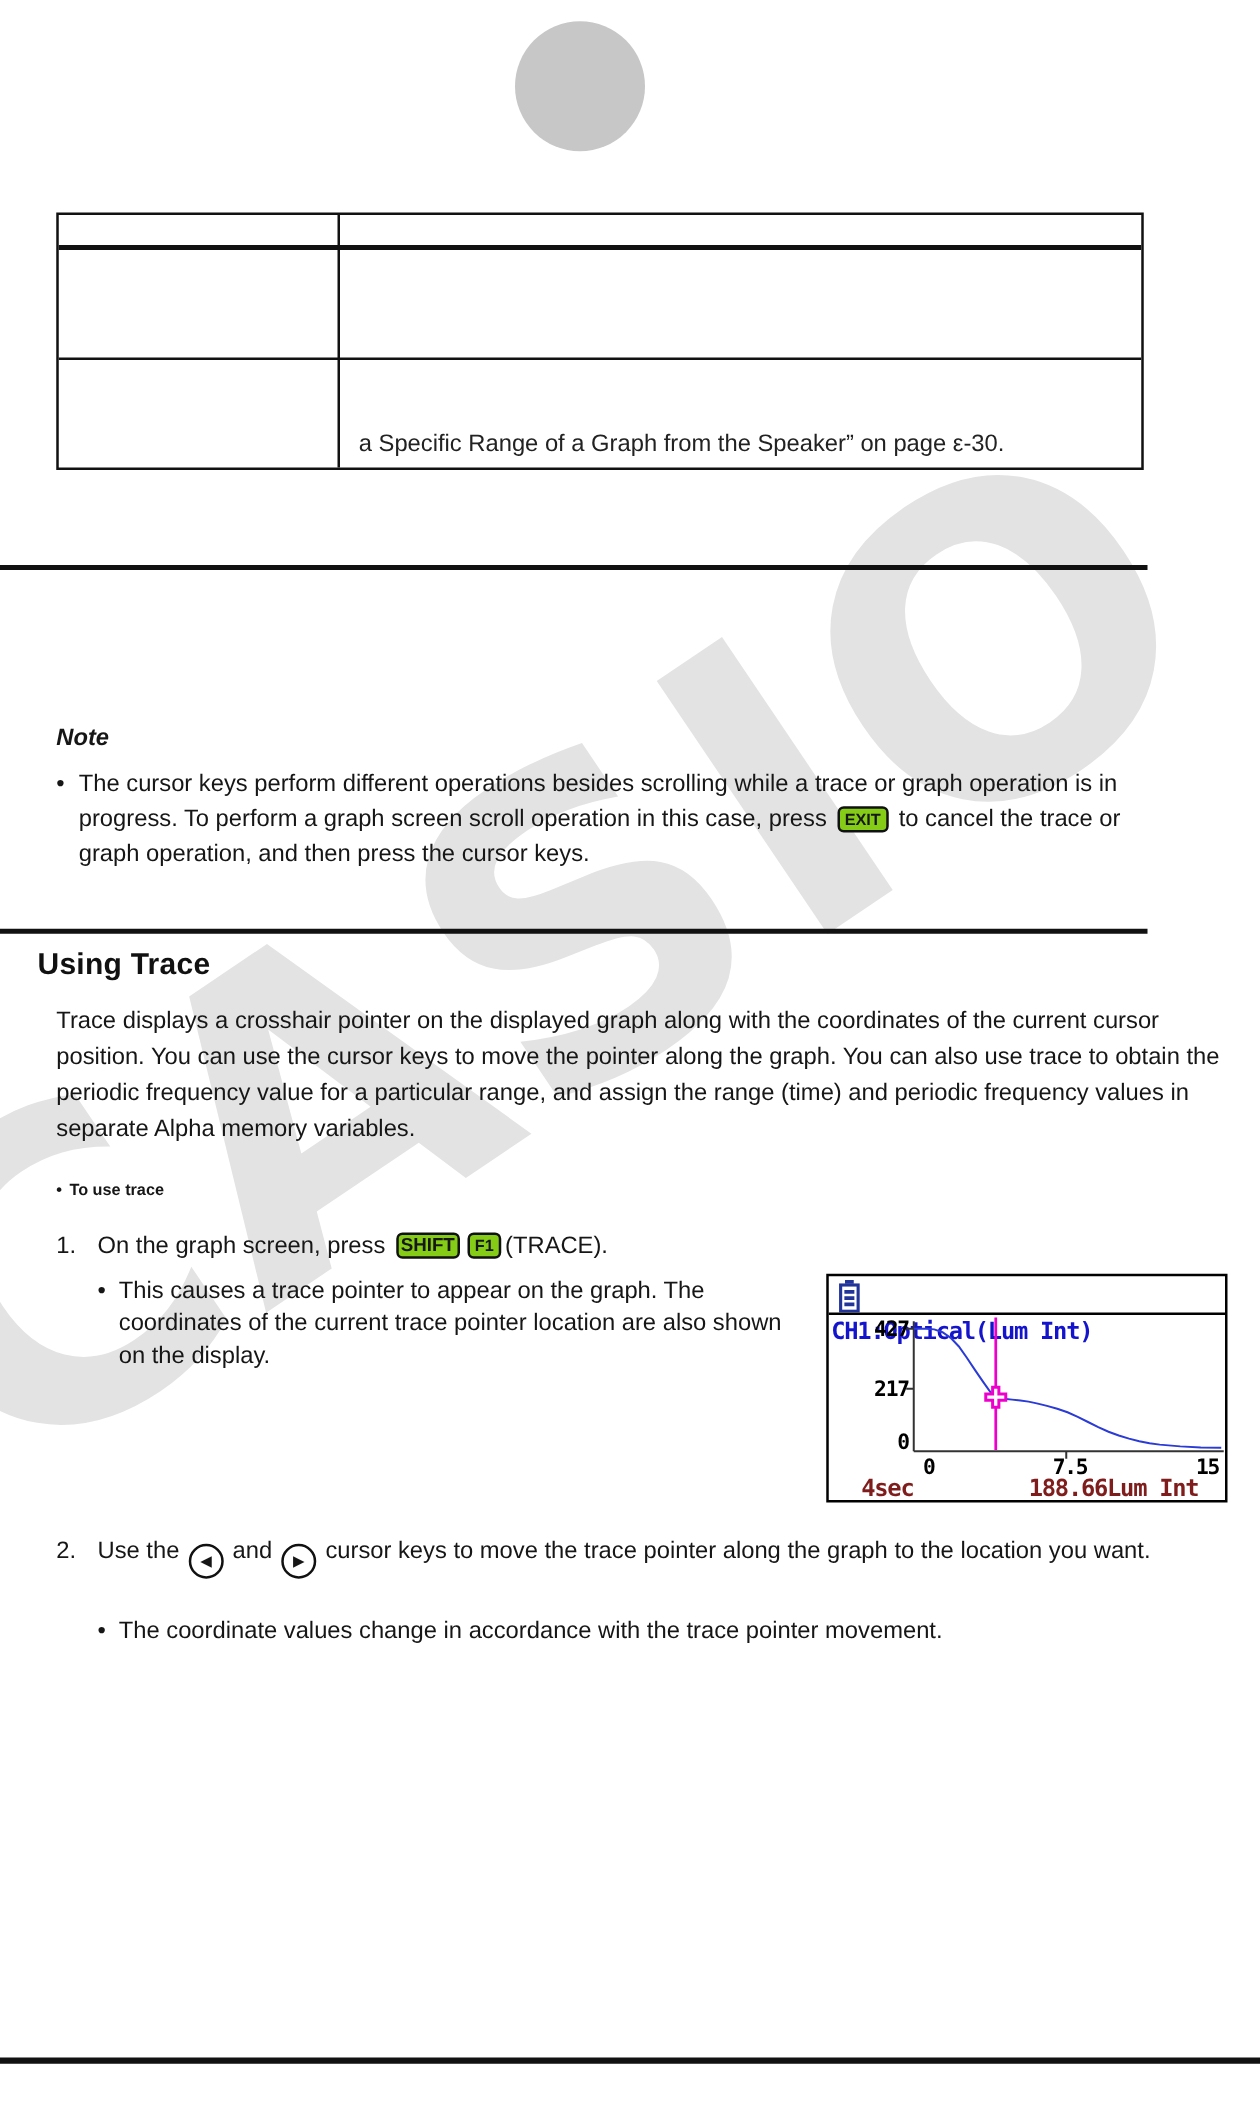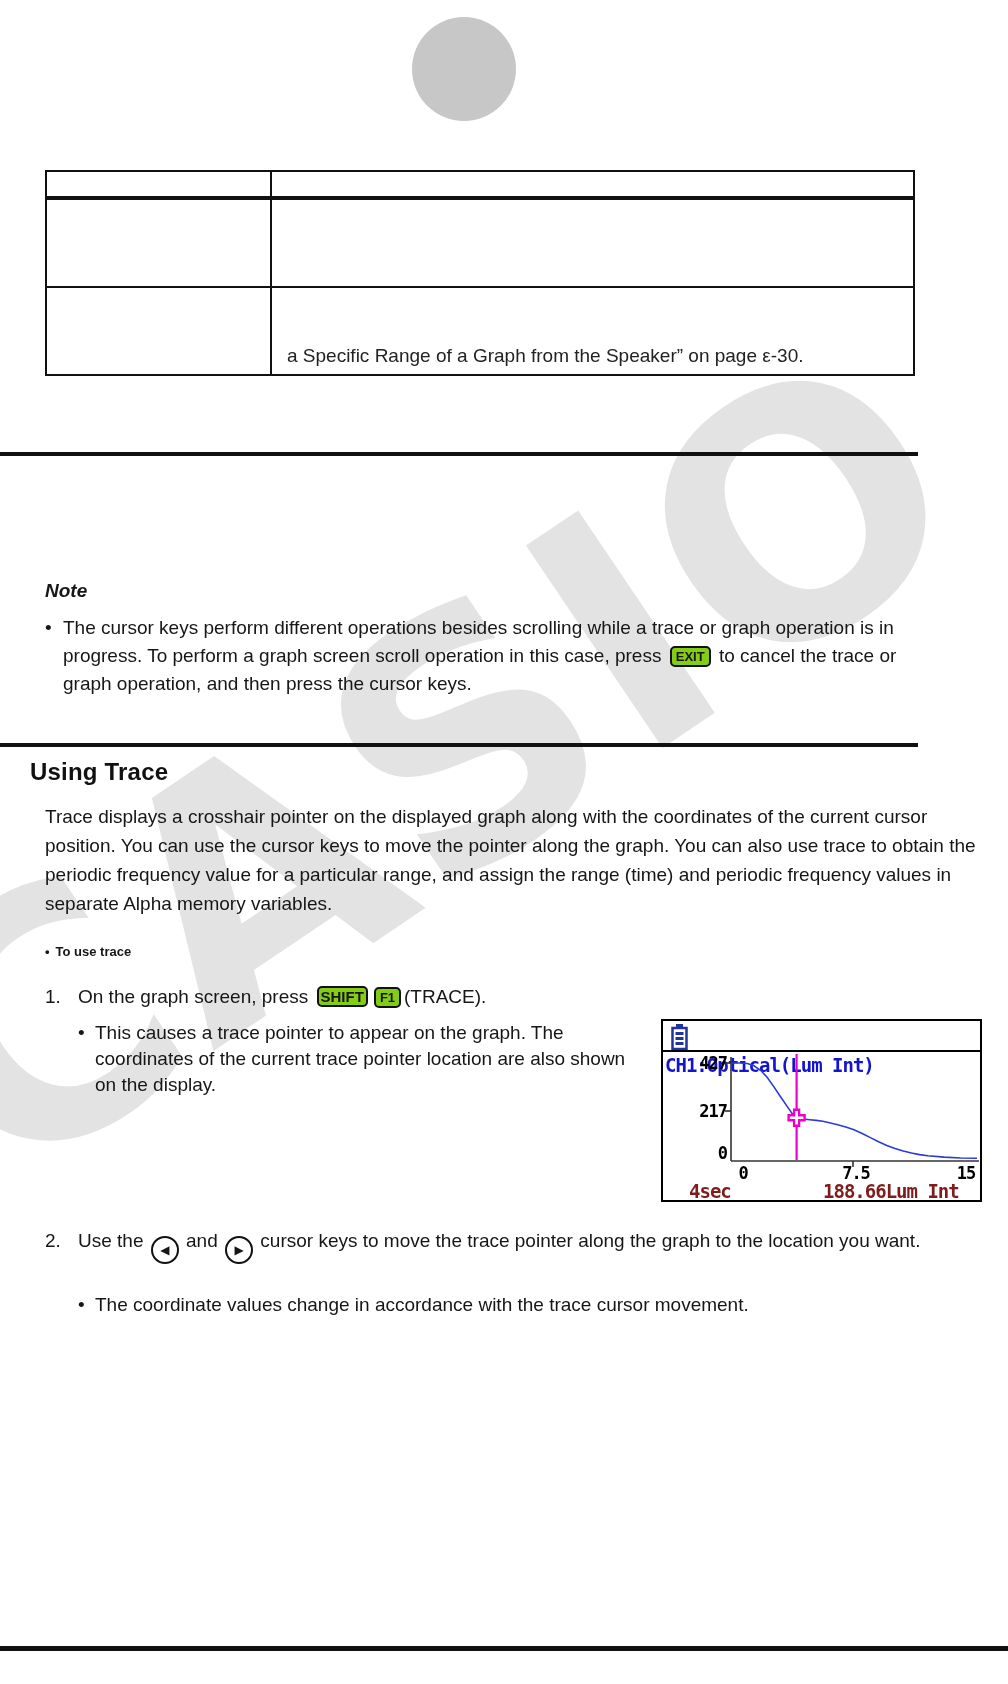--- a/index.html
+++ b/index.html
@@ -178,18 +178,18 @@
           </span>
         <span>and</span>
         <span class="cursor-key">
             <span>▶</span>
           </span>
         <span>cursor keys to move the trace pointer along the graph to the location you want.</span>
       </span>
     </div>
     <div class="substep" style="left:78px;top:1292px;width:860px">
       <span class="dot">•</span>
-      <span class="btxt">The coordinate values change in accordance with the trace cursor movement.</span>
+      <span class="btxt">The coordinate values change in accordance with the trace pointer movement.</span>
     </div>
 
     <div class="bottom-bar"></div>
   </div>
 </div>
 
 </body></html>

